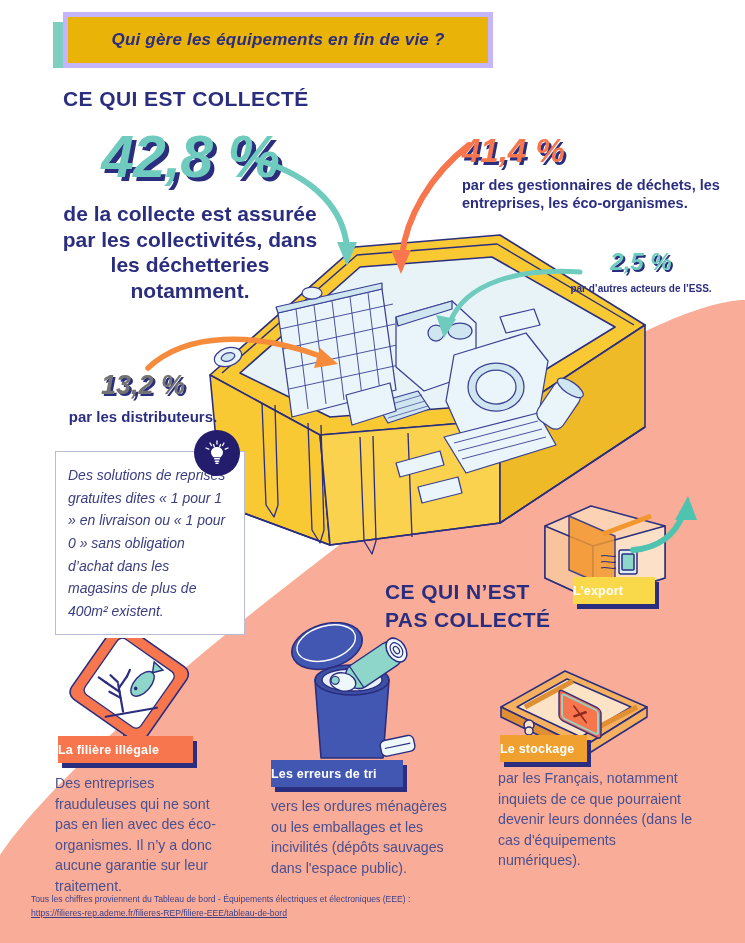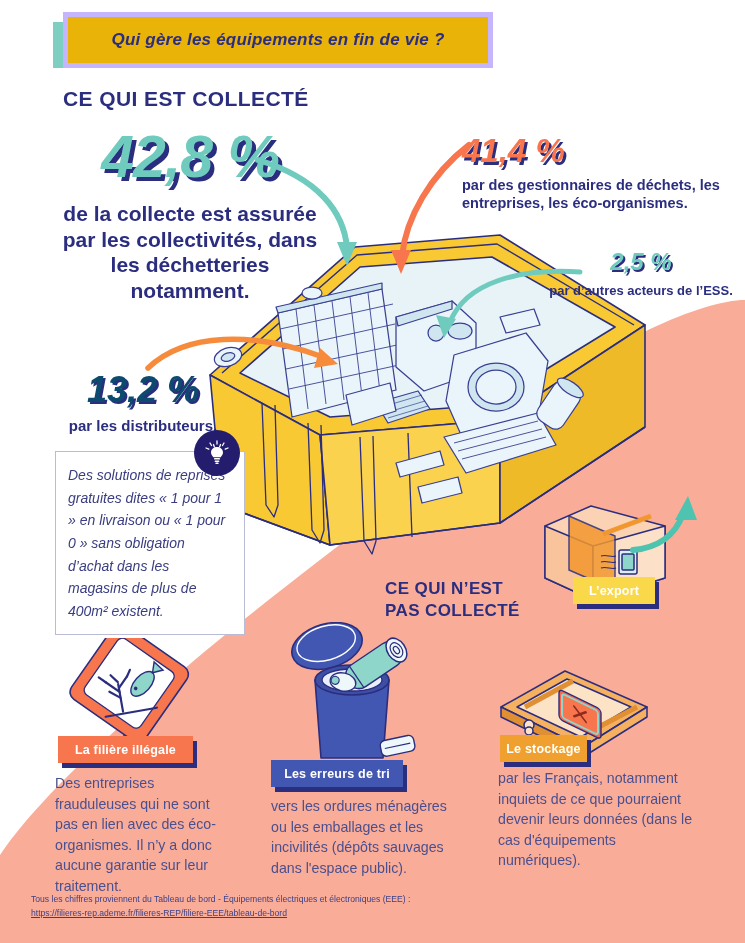--- a/index.html
+++ b/index.html
@@ -17,60 +17,60 @@
   
   .banner-wrap{position:absolute;left:63px;top:12px;z-index:6;}
   .banner-shadow{position:absolute;left:-10px;top:10px;width:420px;height:46px;background:#7ecfc2;}
   .banner{position:relative;width:420px;height:46px;background:#eab308;border:5px solid #c4b5fd;
           display:flex;align-items:center;justify-content:center;}
   .banner span{font-size:17px;font-weight:bold;font-style:italic;color:#2b2d7f;letter-spacing:.2px;}
 
   
   .h-collecte{position:absolute;left:63px;top:87px;z-index:6;font-size:21px;font-weight:bold;
               color:#2b2d7f;letter-spacing:.4px;}
-  .h-noncollecte{position:absolute;left:385px;top:578px;z-index:6;font-size:17px;font-weight:bold;
+  .h-noncollecte{position:absolute;left:385px;top:578px;z-index:6;font-size:21px;font-weight:bold;
               color:#2b2d7f;letter-spacing:.4px;line-height:1.32;}
 
   
   .stat{position:absolute;z-index:6;}
   .stat .num{font-weight:bold;font-style:italic;line-height:1;white-space:nowrap;}
   .stat .desc{color:#2b2d7f;font-weight:bold;line-height:1.22;}
 
   
   #stat-collectivites{left:50px;top:128px;width:280px;text-align:center;}
   #stat-collectivites .num{font-size:59px;color:#6ecbbd;text-shadow:4px 4px 0 #2b2d7f;letter-spacing:-1px;}
   #stat-collectivites .desc{font-size:21px;margin-top:14px;}
 
   
   #stat-gestionnaires{left:462px;top:110px;width:260px;text-align:left;margin-top:24px;}
   #stat-gestionnaires .num{font-size:33px;color:#f7764e;text-shadow:2.5px 2.5px 0 #2b2d7f;}
   #stat-gestionnaires .desc{font-size:14.5px;margin-top:10px;}
 
   
   #stat-ess{left:546px;top:250px;width:190px;text-align:center;}
   #stat-ess .num{font-size:24px;color:#6ecbbd;text-shadow:2px 2px 0 #2b2d7f;}
-  #stat-ess .desc{font-size:13px;margin-top:9px;}
+  #stat-ess .desc{font-size:10px;margin-top:9px;}
 
   
   #stat-distributeurs{left:38px;top:372px;width:210px;text-align:center;}
-  #stat-distributeurs .num{font-size:36px;color:#0c4a6e;text-shadow:2.2px 2.2px 0 #2b2d7f;}
+  #stat-distributeurs .num{font-size:27px;color:#737373;text-shadow:2.2px 2.2px 0 #2b2d7f;}
   #stat-distributeurs .desc{font-size:15px;margin-top:9px;}
 
   
   .tip-box{position:absolute;left:55px;top:451px;width:164px;z-index:6;
            background:#ffffff;border:1px solid #b9bcd4;padding:12px 12px 11px 12px;}
   .tip-box p{margin:0;font-size:14px;font-style:italic;color:#3a3d80;line-height:1.62;}
   .bulb{position:absolute;left:194px;top:430px;width:46px;height:46px;border-radius:50%;
         background:#241d6e;z-index:7;display:flex;align-items:center;justify-content:center;}
 
   
   .badge{position:absolute;z-index:8;}
   .badge .shade{position:absolute;left:4px;top:5px;width:100%;height:100%;background:#2b2d7f;}
-  .badge .face{position:relative;display:flex;align-items:center;justify-content:center;
-               height:100%;padding:0 6px;box-sizing:border-box;}
+  .badge .face{position:relative;display:flex;align-items:center;
+               height:100%;padding:0 0;box-sizing:border-box;}
   .badge .face span{font-size:12.5px;font-weight:bold;color:#fff;white-space:nowrap;letter-spacing:.2px;}
 
   #badge-export{left:573px;top:577px;width:82px;height:27px;}
   #badge-export .face{background:#f9d949;}
   #badge-export .face span{color:#fff;}
 
   #badge-illegale{left:58px;top:736px;width:135px;height:27px;}
   #badge-illegale .face{background:#f7764e;}
 
   #badge-erreurs{left:271px;top:760px;width:132px;height:27px;}

